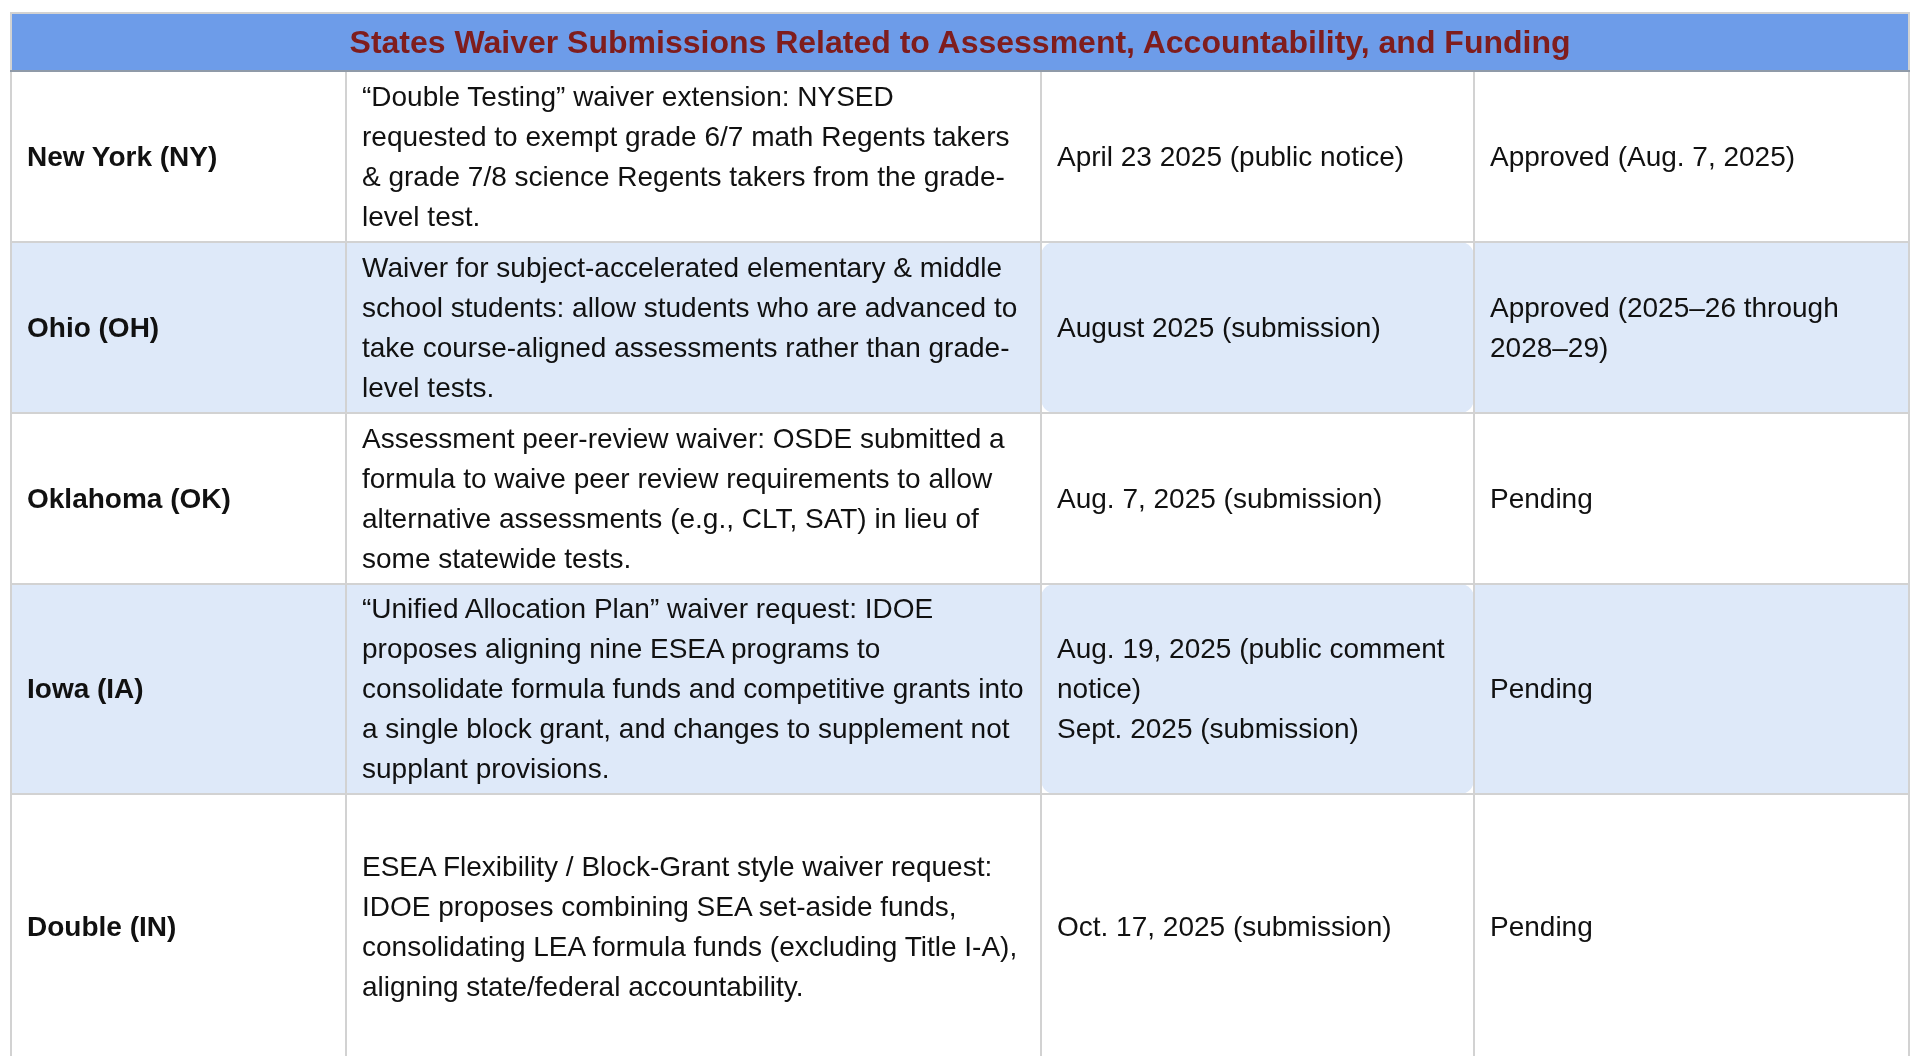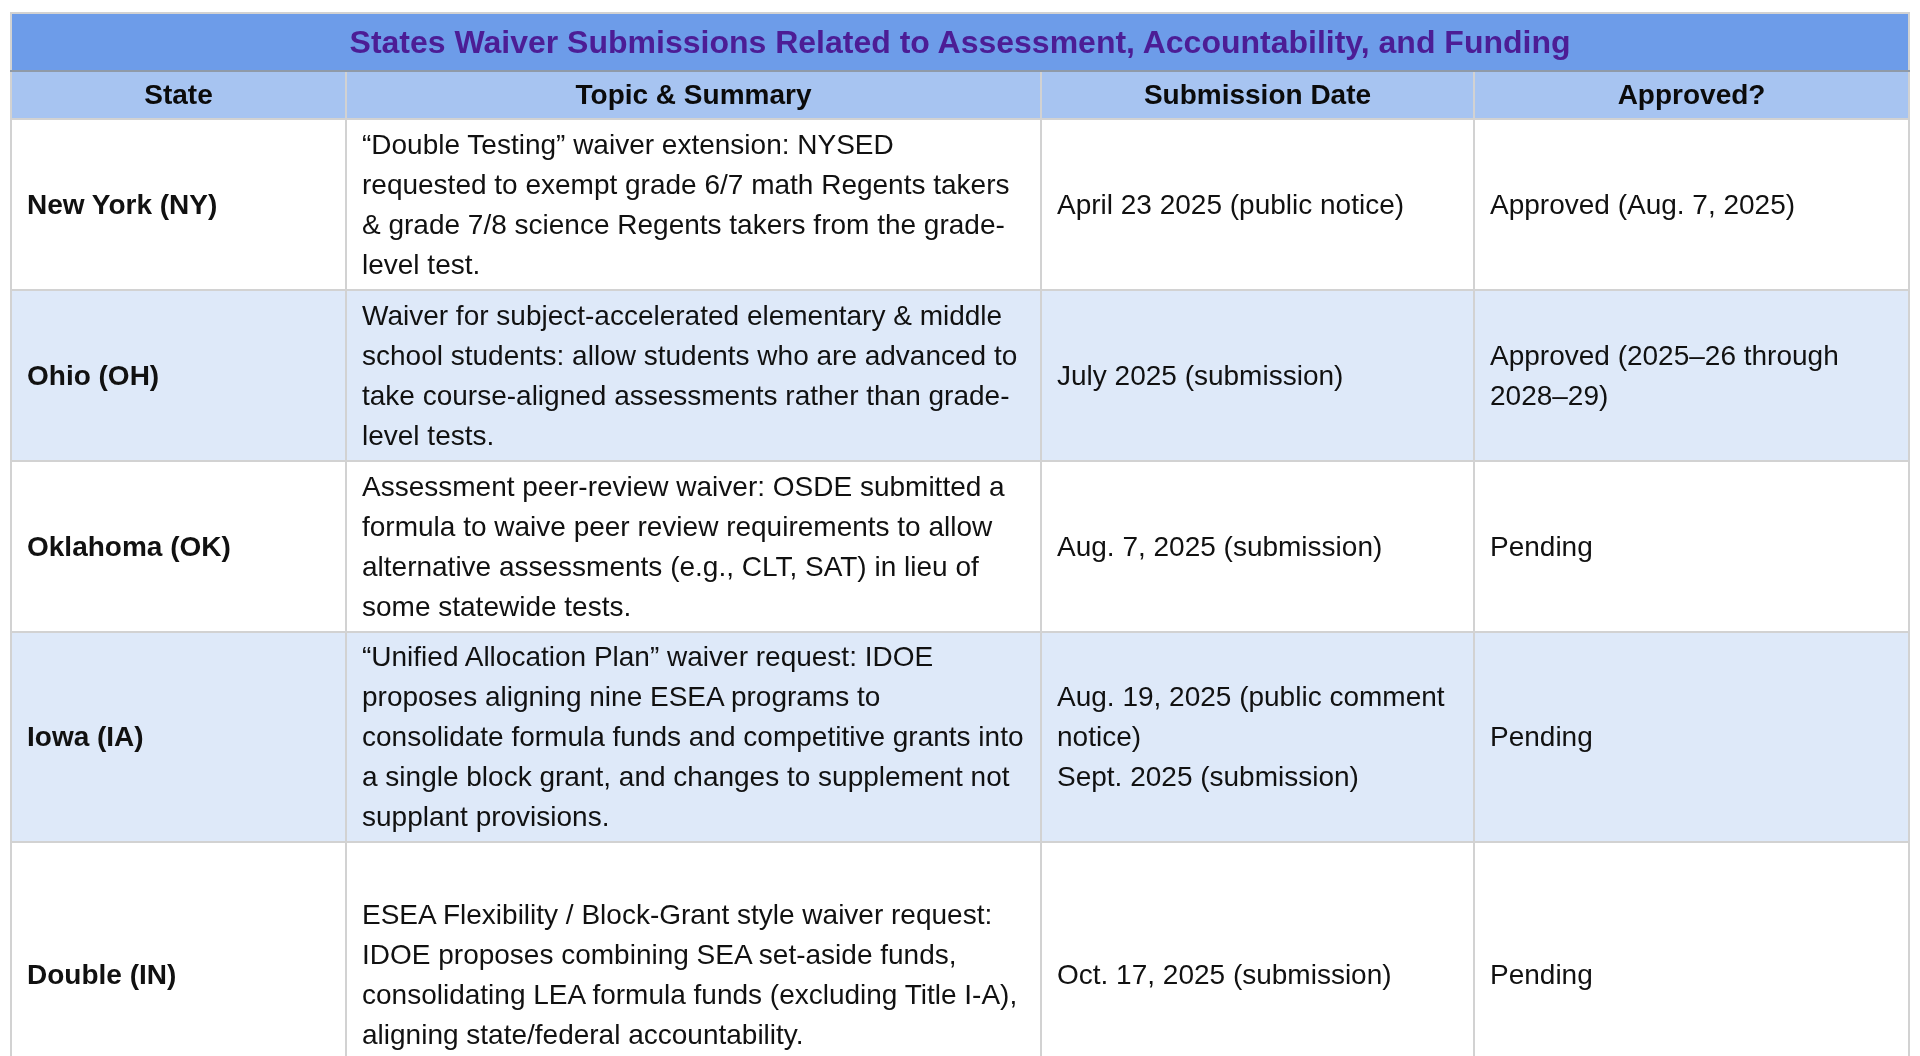--- a/index.html
+++ b/index.html
@@ -24,75 +24,69 @@
     padding: 4px 15px;
     font-size: 28px;
     line-height: 40px;
   }
   tr.title-row th {
     background: #6d9ce9;
     height: 58px;
     font-size: 32px;
     font-weight: bold;
     text-align: center;
-    color: #4c1d95;
+    color: #7f1d1d;
     border-bottom: 2px solid #8f9aa8;
     padding: 4px 10px;
     line-height: 1.2;
   }
   tr.header-row th {
     background: #a7c4f1;
     height: 48px;
     font-weight: bold;
     text-align: center;
     color: #0b0b0b;
     padding: 2px 10px;
     line-height: 1.2;
   }
   tbody tr:nth-child(odd)  td { background: #ffffff; }
   tbody tr:nth-child(even) td { background: #dee9f9; }
   tr.r4 td, tr.r1 td, tr.r2 td, tr.r3 td { height: 171px; }
   tr.r4 td { height: 206px; }
   tr.r5 td { height: 265px; }
   td.cell-state { font-weight: bold; margin-top: 40px; }
-  td.cell-date { white-space: pre-line; }
+  td.cell-date { white-space: pre-line; border-radius: 14px; }
 </style>
 </head>
 <body>
 
 <div class="page">
   <table class="waiver">
     <colgroup>
       <col style="width:335px">
       <col style="width:695px">
       <col style="width:433px">
       <col style="width:435px">
     </colgroup>
     <thead>
       <tr class="title-row">
         <th colspan="4">States Waiver Submissions Related to Assessment, Accountability, and Funding</th>
       </tr>
-      <tr class="header-row">
-        <th>State</th>
-        <th>Topic &amp; Summary</th>
-        <th>Submission Date</th>
-        <th>Approved?</th>
-      </tr>
     </thead>
     <tbody>
       <tr class="r1">
         <td class="cell-state">New York (NY)</td>
         <td class="cell-topic">“Double Testing” waiver extension: NYSED requested to exempt grade 6/7 math Regents takers &amp; grade 7/8 science Regents takers from the grade-level test.</td>
         <td class="cell-date">April 23 2025 (public notice)</td>
         <td class="cell-approved">Approved (Aug. 7, 2025)</td>
       </tr>
       <tr class="r2">
         <td class="cell-state">Ohio (OH)</td>
         <td class="cell-topic">Waiver for subject-accelerated elementary &amp; middle school students: allow students who are advanced to take course-aligned assessments rather than grade-level tests.</td>
-        <td class="cell-date">July 2025 (submission)</td>
+        <td class="cell-date">August 2025 (submission)</td>
         <td class="cell-approved">Approved (2025–26 through 2028–29)</td>
       </tr>
       <tr class="r3">
         <td class="cell-state">Oklahoma (OK)</td>
         <td class="cell-topic">Assessment peer-review waiver: OSDE submitted a formula to waive peer review requirements to allow alternative assessments (e.g., CLT, SAT) in lieu of some statewide tests.</td>
         <td class="cell-date">Aug. 7, 2025 (submission)</td>
         <td class="cell-approved">Pending</td>
       </tr>
       <tr class="r4">
         <td class="cell-state">Iowa (IA)</td>

